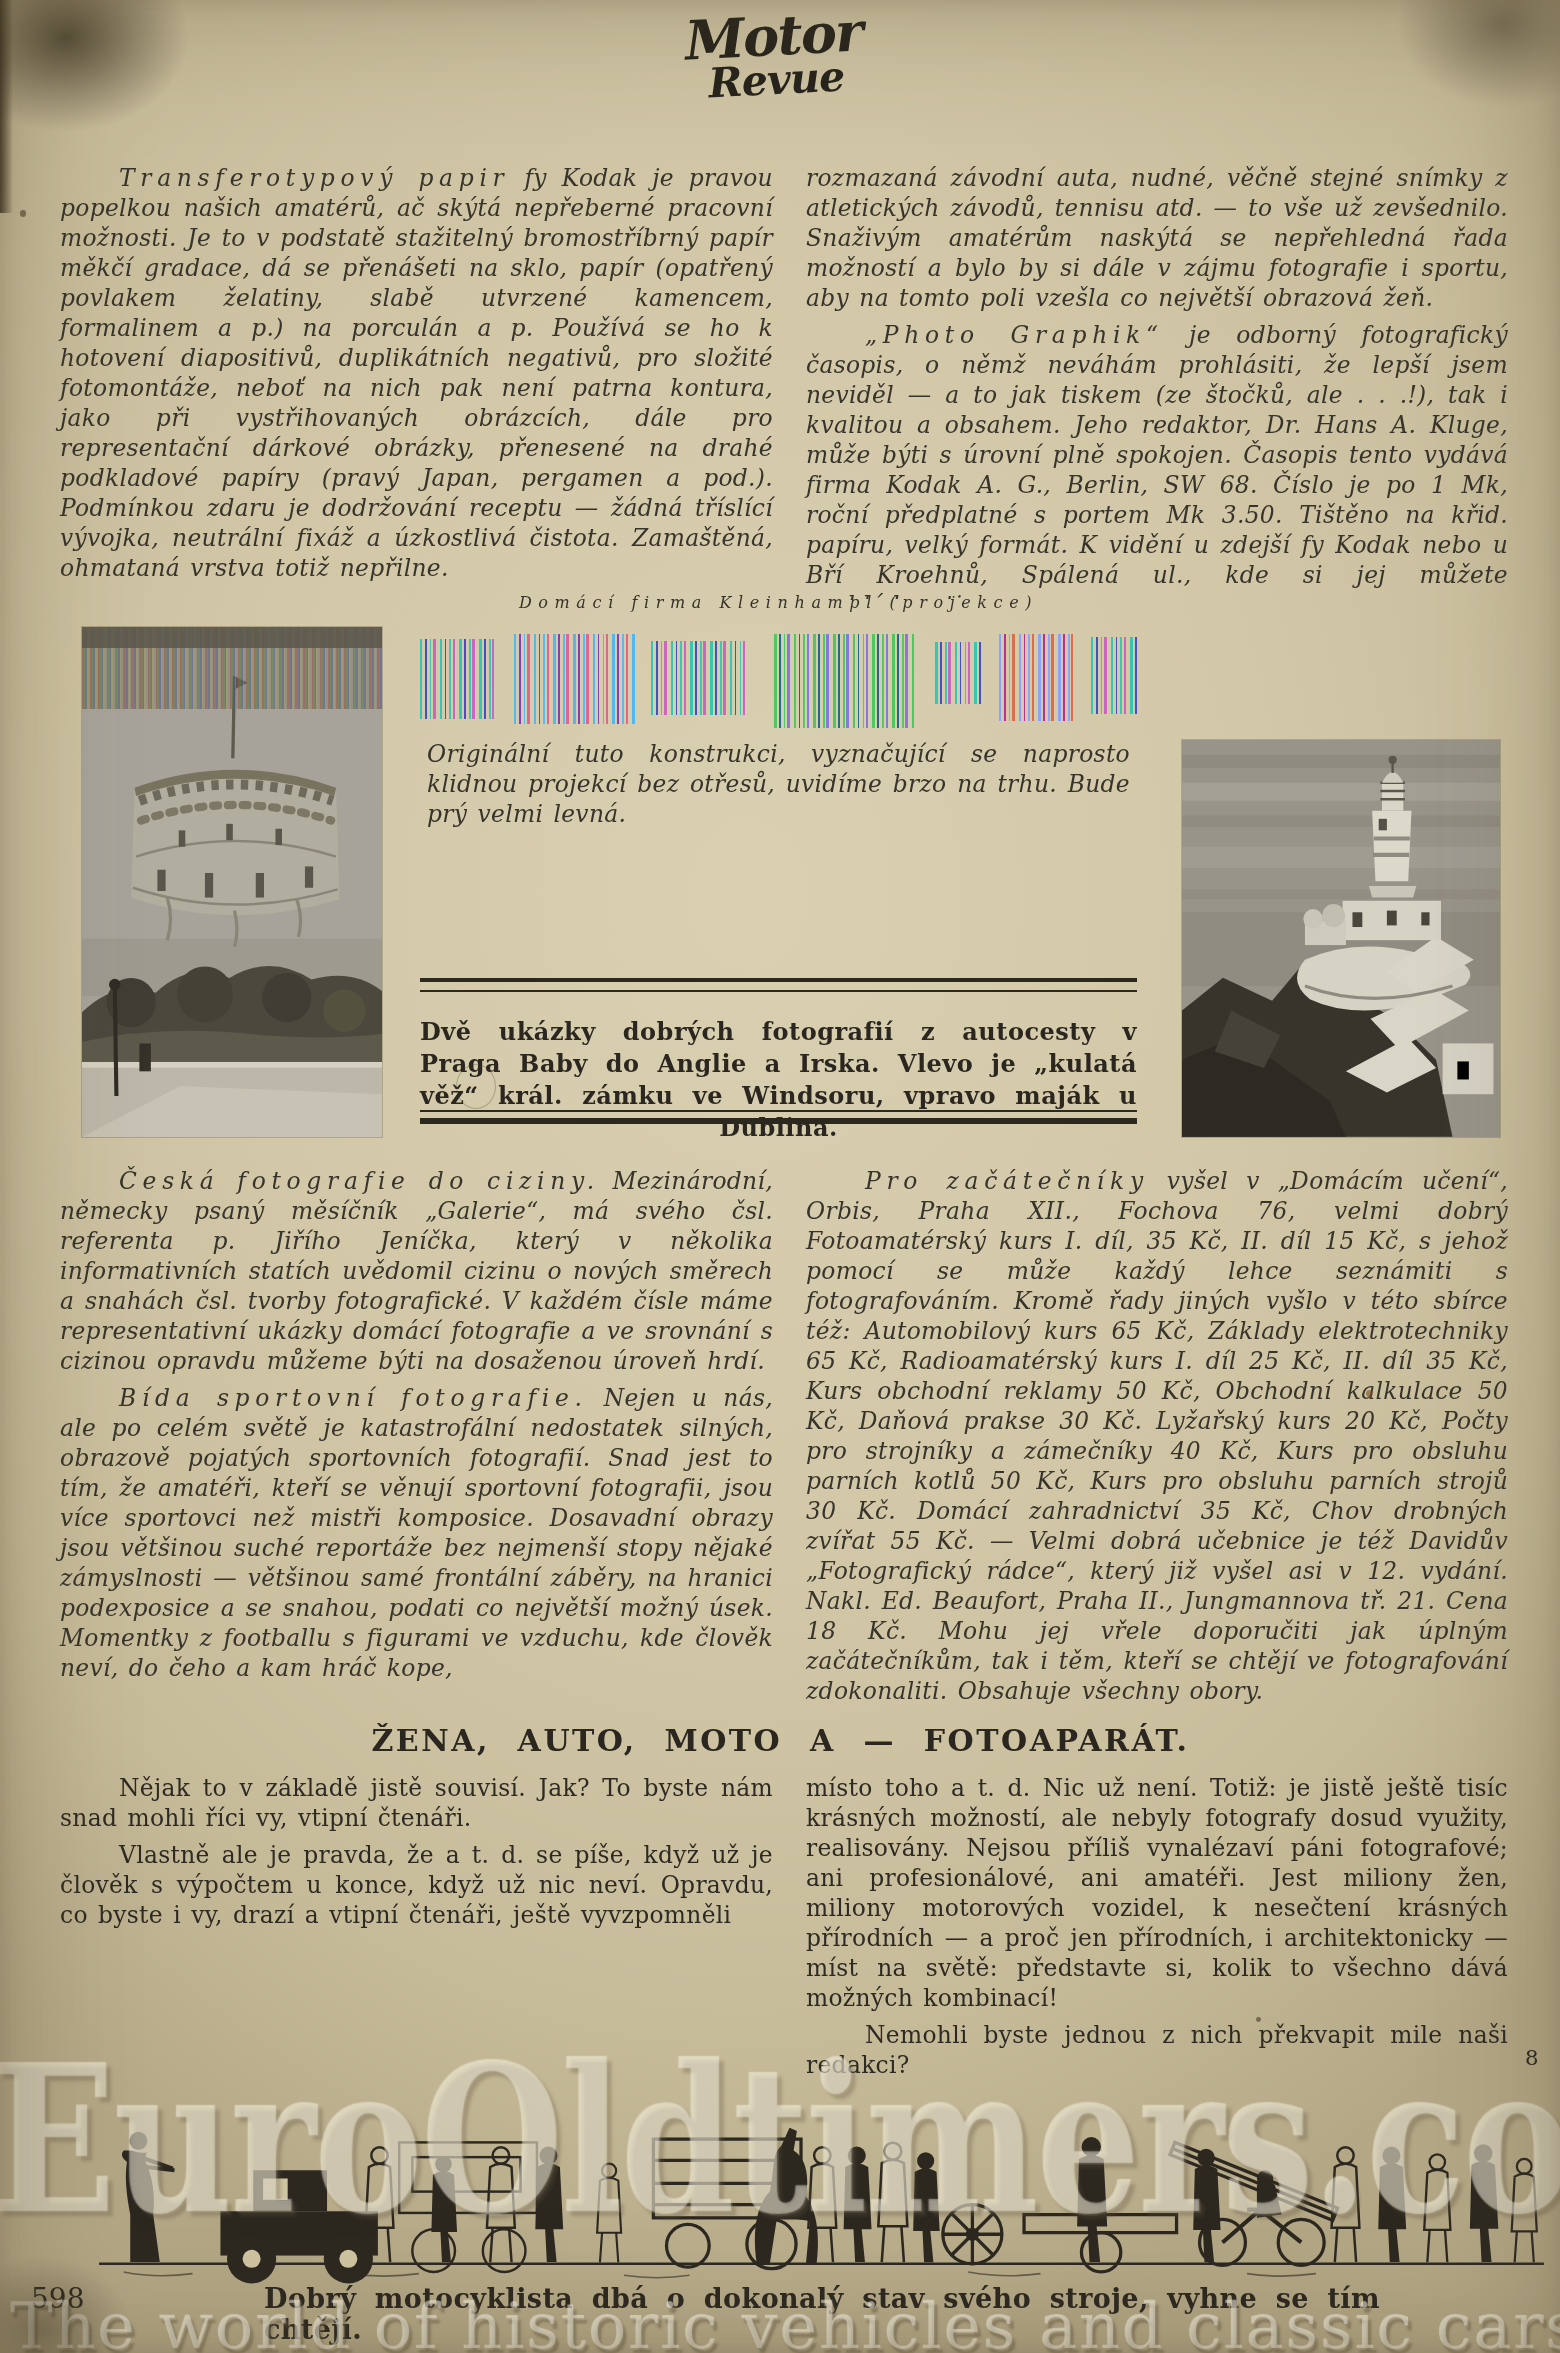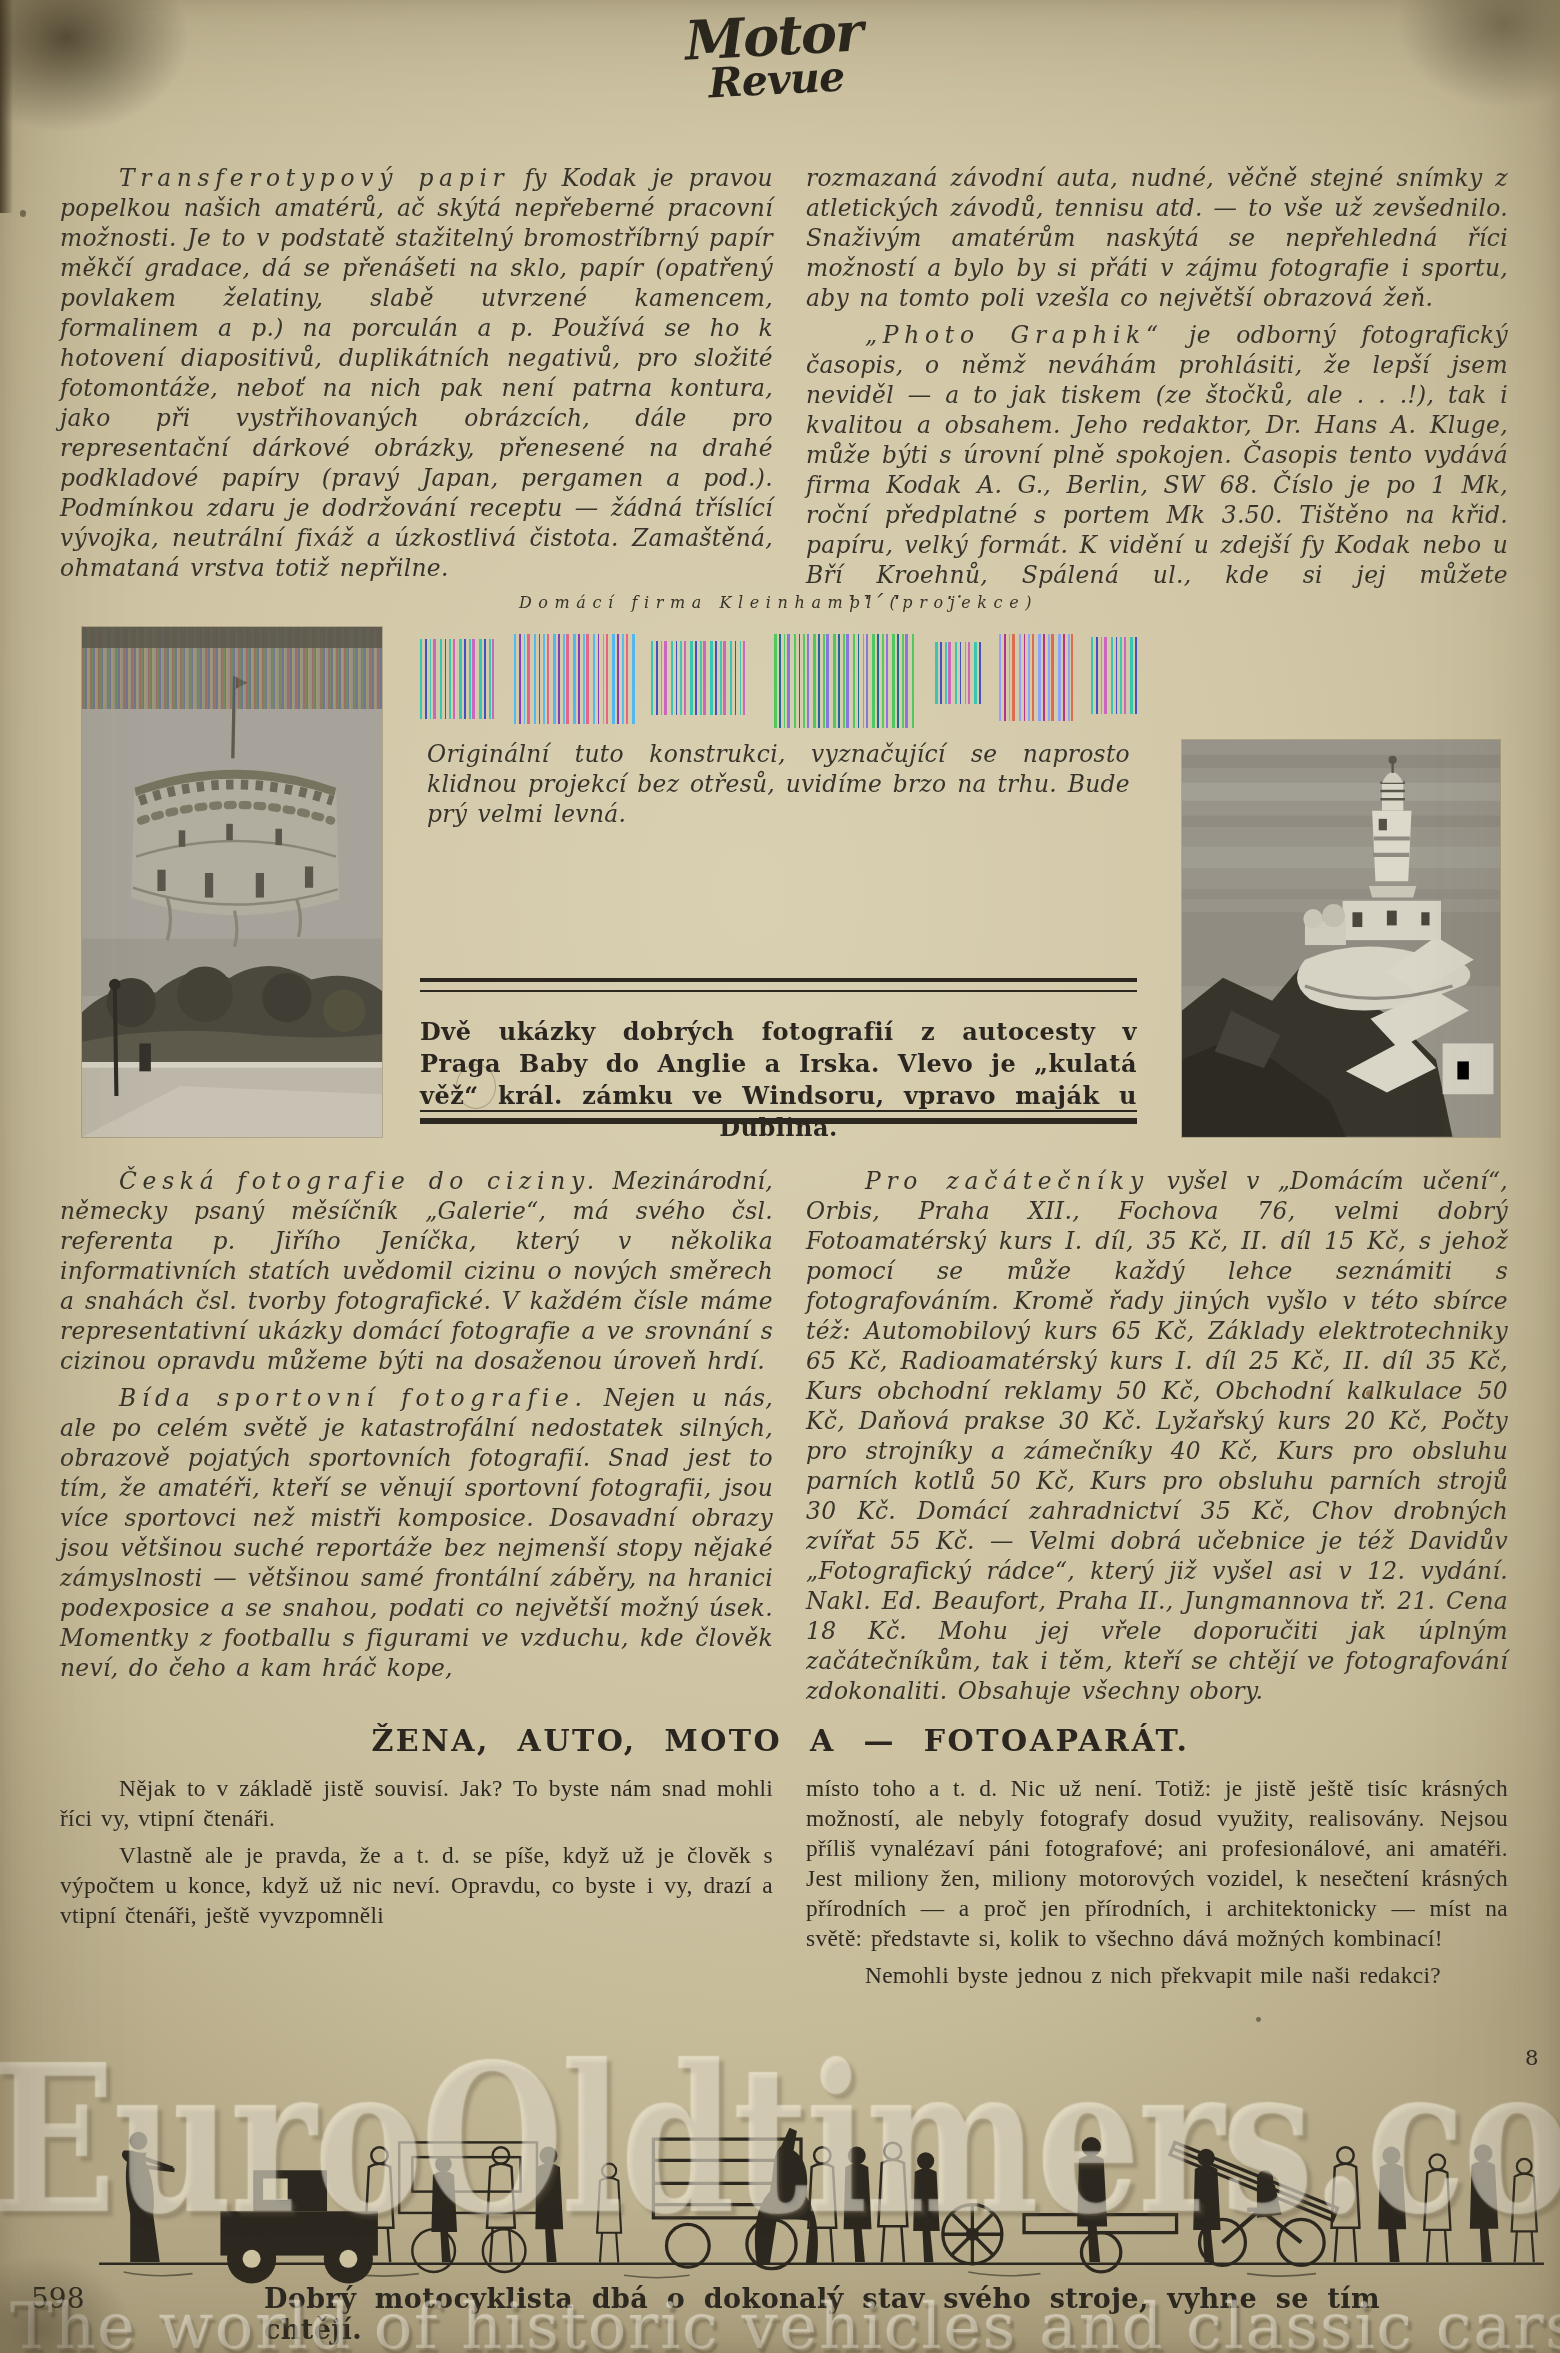--- a/index.html
+++ b/index.html
@@ -25,21 +25,21 @@
   
   .masthead{left:686px;top:11.5px;transform:rotate(-3deg);z-index:3;}
   .masthead .l1{display:block;font-size:54px;font-weight:bold;font-style:italic;
     letter-spacing:-1.6px;line-height:.9;color:#26231c;}
   .masthead .l2{display:block;font-size:41px;font-weight:bold;font-style:italic;
     letter-spacing:-0.8px;margin:-4.9px 0 0 21.3px;color:#26231c;}
   
   .col{position:absolute;text-align:justify;overflow:hidden;}
   .col p{margin:7px;font-size:23.4px;line-height:30px;letter-spacing:0.3px;word-spacing:2.5px;}
   .ital p{font-style:italic;color:#38342b;}
-  .roman p{font-style:normal;color:#2e2a23;font-family:Liberation Serif, serif;}
+  .roman p{font-style:normal;color:#2e2a23;}
   .indent{text-indent:59px;}
   .lead{letter-spacing:5.7px;}
   .heading-kleinhampl{left:420px;top:593px;width:717px;text-align:center;
     font-style:italic;font-size:16px;letter-spacing:6.6px;color:#37332a;z-index:3;}
   
   .glitch{display:flex;z-index:4;}
   #glitch-band{left:420px;top:634px;width:717px;height:95px;}
   .gc{background:repeating-linear-gradient(90deg,
       rgba(38,198,178,.9) 0 2.5px, rgba(38,198,178,0) 2.5px 4.9px,
       rgba(43,59,192,.85) 4.9px 6.6px, rgba(43,59,192,0) 6.6px 9.8px,
@@ -95,21 +95,21 @@
   <div class="abs masthead">
     <span class="l1">Motor</span>
     <span class="l2">Revue</span>
   </div>
 
   <section class="col ital" style="left:53px;top:156px;width:727px;height:443px;">
     <p class="indent"><span class="lead">Transferotypový papir</span><span> fy Kodak je pravou popelkou našich amatérů, ač skýtá nepřeberné pracovní možnosti. Je to v podstatě stažitelný bromostříbrný papír měkčí gradace, dá se přenášeti na sklo, papír (opatřený povlakem želatiny, slabě utvrzené kamencem, formalinem a p.) na porculán a p. Používá se ho k hotovení diapositivů, duplikátních negativů, pro složité fotomontáže, neboť na nich pak není patrna kontura, jako při vystřihovaných obrázcích, dále pro representační dárkové obrázky, přenesené na drahé podkladové papíry (pravý Japan, pergamen a pod.). Podmínkou zdaru je dodržování receptu — žádná tříslící vývojka, neutrální fixáž a úzkostlivá čistota. Zamaštěná, ohmataná vrstva totiž nepřilne.</span></p>
   </section>
 
   <section class="col ital" style="left:799px;top:156px;width:716px;height:443px;">
-    <p>rozmazaná závodní auta, nudné, věčně stejné snímky z atletických závodů, tennisu atd. — to vše už zevšednilo. Snaživým amatérům naskýtá se nepřehledná říci možností a bylo by si přáti v zájmu fotografie i sportu, aby na tomto poli vzešla co největší obrazová žeň.</p>
+    <p>rozmazaná závodní auta, nudné, věčně stejné snímky z atletických závodů, tennisu atd. — to vše už zevšednilo. Snaživým amatérům naskýtá se nepřehledná řada možností a bylo by si dále v zájmu fotografie i sportu, aby na tomto poli vzešla co největší obrazová žeň.</p>
     <p class="indent"><span class="lead">„Photo Graphik“</span><span> je odborný fotografický časopis, o němž neváhám prohlásiti, že lepší jsem neviděl — a to jak tiskem (ze štočků, ale . . .!), tak i kvalitou a obsahem. Jeho redaktor, Dr. Hans A. Kluge, může býti s úrovní plně spokojen. Časopis tento vydává firma Kodak A. G., Berlin, SW 68. Číslo je po 1 Mk, roční předplatné s portem Mk 3.50. Tištěno na křid. papíru, velký formát. K vidění u zdejší fy Kodak nebo u Bří Kroehnů, Spálená ul., kde si jej můžete prohlédnouti.</span></p>
   </section>
 
   <div class="abs heading-kleinhampl">Domácí firma Kleinhampl (projekce)</div>
 
   <div class="abs glitch" id="glitch-band">
     <div class="gc g1"></div>
     <div class="gc g2"></div>
     <div class="gc g3"></div>
     <div class="gc g4"></div>

